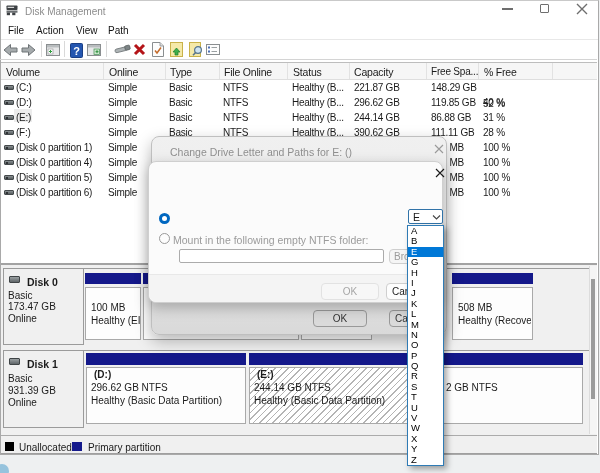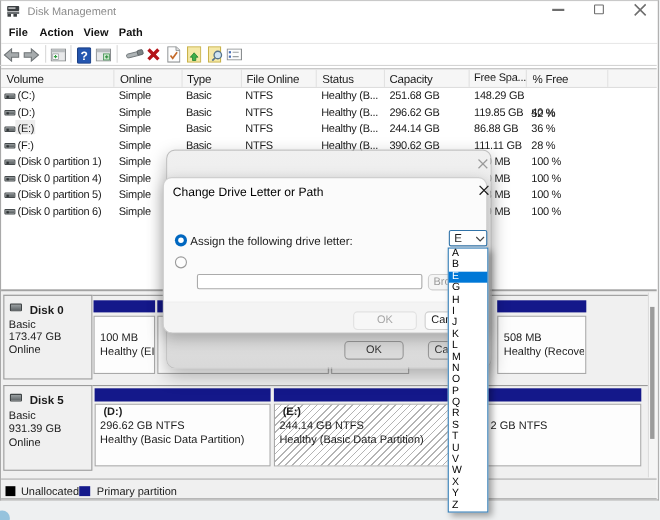--- a/index.html
+++ b/index.html
@@ -3,21 +3,21 @@
 <meta charset="utf-8">
 <style>
 * { margin:0; padding:0; box-sizing:border-box; }
 html,body { width:600px; height:473px; overflow:hidden; }
 body { font-family:"Liberation Sans", sans-serif; background:#eef0f1; position:relative; font-size:10px; color:#1b1b1b; }
 .abs { position:absolute; }
 #win { left:0; top:0; width:599px; height:455px; background:#ffffff; border:1px solid #a9a9a9; border-top:1px solid #c9c9c9; }
 
 #title { left:25px; top:6px; color:#8b8b8b; font-size:10px; }
 
-.menu { top:25px; font-size:10px; color:#111;font-weight:bold; }
+.menu { top:25px; font-size:10px; color:#111; }
 #tbline { left:0; top:59px; width:597px; height:1px; background:#d4d4d4; }
 .sep { top:41px; width:1px; height:16px; background:#d9d9d9; }
 
 #hdr { left:1px; top:62px; width:596px; height:18px; background:#f6f6f6; border-top:1px solid #bdbdbd; border-bottom:1px solid #dedede; }
 .hsep { top:63px; width:1px; height:16px; background:#e2e2e2; }
 .htx { top:66px; font-size:10.5px; color:#1b1b1b; letter-spacing:-0.2px; }
 .cell { font-size:10px; color:#1b1b1b; white-space:nowrap; letter-spacing:-0.25px; }
 .dicon { width:10px; height:5px; background:linear-gradient(#8b9193,#565c5e); border:1px solid #454a4c; border-radius:1px; }
 .dicon:before { content:""; position:absolute; left:1px; top:1px; width:2px; height:2px; background:#2e3234; }
 
@@ -145,41 +145,41 @@
 <div class="abs htx" style="left:431px;font-size:10px">Free Spa...</div>
 <div class="abs htx" style="left:484px">% Free</div>
 <div id="rows">
     <div class="abs" style="left:14px;top:109px;width:18px;height:13px;background:#ececec"></div>
     <div class="abs dicon" style="left:4px;top:85px"></div>
     <div class="abs cell" style="left:16px;top:82px">(C:)</div>
     <div class="abs cell" style="left:108px;top:82px">Simple</div>
     <div class="abs cell" style="left:169px;top:82px">Basic</div>
     <div class="abs cell" style="left:223px;top:82px">NTFS</div>
     <div class="abs cell" style="left:292px;top:82px">Healthy (B...</div>
-    <div class="abs cell" style="left:354px;top:82px">251.68 GB</div>
+    <div class="abs cell" style="left:354px;top:82px">221.87 GB</div>
     <div class="abs cell" style="left:431px;top:82px">148.29 GB</div>
     <div class="abs cell" style="left:483px;top:98px">52 %</div>
     <div class="abs dicon" style="left:4px;top:100px"></div>
     <div class="abs cell" style="left:16px;top:97px">(D:)</div>
     <div class="abs cell" style="left:108px;top:97px">Simple</div>
     <div class="abs cell" style="left:169px;top:97px">Basic</div>
     <div class="abs cell" style="left:223px;top:97px">NTFS</div>
     <div class="abs cell" style="left:292px;top:97px">Healthy (B...</div>
     <div class="abs cell" style="left:354px;top:97px">296.62 GB</div>
     <div class="abs cell" style="left:431px;top:97px">119.85 GB</div>
     <div class="abs cell" style="left:483px;top:97px">40 %</div>
     <div class="abs dicon" style="left:4px;top:115px"></div>
     <div class="abs cell" style="left:16px;top:112px">(E:)</div>
     <div class="abs cell" style="left:108px;top:112px">Simple</div>
     <div class="abs cell" style="left:169px;top:112px">Basic</div>
     <div class="abs cell" style="left:223px;top:112px">NTFS</div>
     <div class="abs cell" style="left:292px;top:112px">Healthy (B...</div>
     <div class="abs cell" style="left:354px;top:112px">244.14 GB</div>
     <div class="abs cell" style="left:431px;top:112px">86.88 GB</div>
-    <div class="abs cell" style="left:483px;top:112px">36 %</div>
+    <div class="abs cell" style="left:483px;top:112px">31 %</div>
     <div class="abs dicon" style="left:4px;top:130px"></div>
     <div class="abs cell" style="left:16px;top:127px">(F:)</div>
     <div class="abs cell" style="left:108px;top:127px">Simple</div>
     <div class="abs cell" style="left:169px;top:127px">Basic</div>
     <div class="abs cell" style="left:223px;top:127px">NTFS</div>
     <div class="abs cell" style="left:292px;top:127px">Healthy (B...</div>
     <div class="abs cell" style="left:354px;top:127px">390.62 GB</div>
     <div class="abs cell" style="left:431px;top:127px">111.11 GB</div>
     <div class="abs cell" style="left:483px;top:127px">28 %</div>
     <div class="abs dicon" style="left:4px;top:145px"></div>
@@ -242,21 +242,21 @@
 <div class="abs" style="left:301px;top:287px;width:71px;height:53px;background:#fdfdfd;border:1px solid #a9a9a9"></div>
 <div class="abs" style="left:452px;top:273px;width:81px;height:11px;background:#14188a"></div>
 <div class="abs" style="left:452px;top:287px;width:81px;height:53px;background:#fdfdfd;border:1px solid #a9a9a9">
   <div class="abs ptx" style="left:5px;top:14px">508 MB</div>
   <div class="abs ptx" style="left:5px;top:27px;width:73px;overflow:hidden">Healthy (Recove</div>
 </div>
 
 <div class="abs" style="left:3px;top:350px;width:586px;height:1px;background:#9b9b9b"></div>
 <div class="abs" style="left:3px;top:350px;width:81px;height:78px;background:#f0f0f0;border:1px solid #9b9b9b">
   <div class="abs mdisk" style="left:5px;top:7px"></div>
-  <div class="abs" style="left:23px;top:7px;font-weight:bold;font-size:10.5px">Disk 5</div>
+  <div class="abs" style="left:23px;top:7px;font-weight:bold;font-size:10.5px">Disk 1</div>
   <div class="abs ptx" style="left:4px;top:22px">Basic</div>
   <div class="abs ptx" style="left:4px;top:34px">931.39 GB</div>
   <div class="abs ptx" style="left:4px;top:46px">Online</div>
 </div>
 <div class="abs" style="left:86px;top:353px;width:160px;height:11.5px;background:#14188a"></div>
 <div class="abs" style="left:86px;top:367px;width:160px;height:57px;background:#fdfdfd;border:1px solid #a9a9a9">
   <div class="abs ptx" style="left:7px;top:1px;font-weight:bold">(D:)</div>
   <div class="abs ptx" style="left:4px;top:14px">296.62 GB NTFS</div>
   <div class="abs ptx" style="left:4px;top:27px">Healthy (Basic Data Partition)</div>
 </div>
@@ -276,35 +276,35 @@
 <div class="abs" id="sthumb"></div>
 
 <div class="abs" id="legend"></div>
 <div class="abs" style="left:5px;top:442px;width:9px;height:9px;background:#000"></div>
 <div class="abs" style="left:19px;top:442px;font-size:10px">Unallocated</div>
 <div class="abs" style="left:72px;top:442px;width:10px;height:9px;background:#151a8c"></div>
 <div class="abs" style="left:88px;top:442px;font-size:10px">Primary partition</div>
 <div class="abs" id="blob"></div>
 
 <div class="abs" id="dlg1">
+  <div class="abs t">Change Drive Letter and Paths for E: ()</div>
   <svg class="abs" style="left:282px;top:7px" width="10" height="10" viewBox="0 0 10 10">
       <path d="M1 1 L9 9 M9 1 L1 9" stroke="#9a9a9a" stroke-width="1.1"></path>
     </svg>
   <div class="abs btn" style="left:161px;top:173px;width:54px;height:17px;background:#dadada;border-color:#999;line-height:16px;color:#333">OK</div>
   <div class="abs btn" style="left:237px;top:173px;width:54px;height:17px;background:#dadada;border-color:#999;line-height:16px;color:#333;text-align:left;padding-left:5px">Cancel</div>
 </div>
 
 <div class="abs" id="dlg2">
-  <div class="abs" style="left:8px;top:7px;font-size:11px;color:#000">Change Drive Letter or Path</div>
   <svg class="abs" style="left:286px;top:6px" width="10" height="10" viewBox="0 0 10 10">
       <path d="M1 1 L9 9 M9 1 L1 9" stroke="#1a1a1a" stroke-width="1.1"></path>
     </svg>
   <div class="abs radio-on" style="left:10px;top:51px"></div>
-  <div class="abs" style="left:24px;top:52px;font-size:10.5px">Assign the following drive letter:</div>
   <div class="abs radio-off" style="left:10px;top:71px"></div>
+  <div class="abs" style="left:24px;top:72px;font-size:10.5px;color:#9b9b9b">Mount in the following empty NTFS folder:</div>
   <div class="abs" style="left:30px;top:87px;width:205px;height:14px;background:#fff;border:1px solid #ababab;border-radius:2px"></div>
   <div class="abs btn" style="left:240px;top:87px;width:53px;height:15px;background:#f5f5f5;color:#9b9b9b;line-height:14px;text-align:left;padding-left:4px">Browse...</div>
   <div class="abs" style="left:0;top:112px;width:293px;height:28px;background:#f4f4f4;border-top:1px solid #e8e8e8;border-radius:0 0 8px 8px"></div>
     <div class="abs btn" style="left:172px;top:121px;width:58px;height:17px;background:#f7f7f7;border-color:#e2e2e2;color:#a6a6a6;line-height:16px">OK</div>
   <div class="abs btn" style="left:237px;top:121px;width:56px;height:17px;background:#fdfdfd;color:#1b1b1b;line-height:16px;text-align:left;padding-left:5px">Cancel</div>
 </div>
 
 <div class="abs" id="combo">
   <div class="abs" style="left:4px;top:1px;font-size:10.5px">E</div>
   <svg class="abs" style="left:23px;top:4px" width="9" height="7" viewBox="0 0 9 7">

